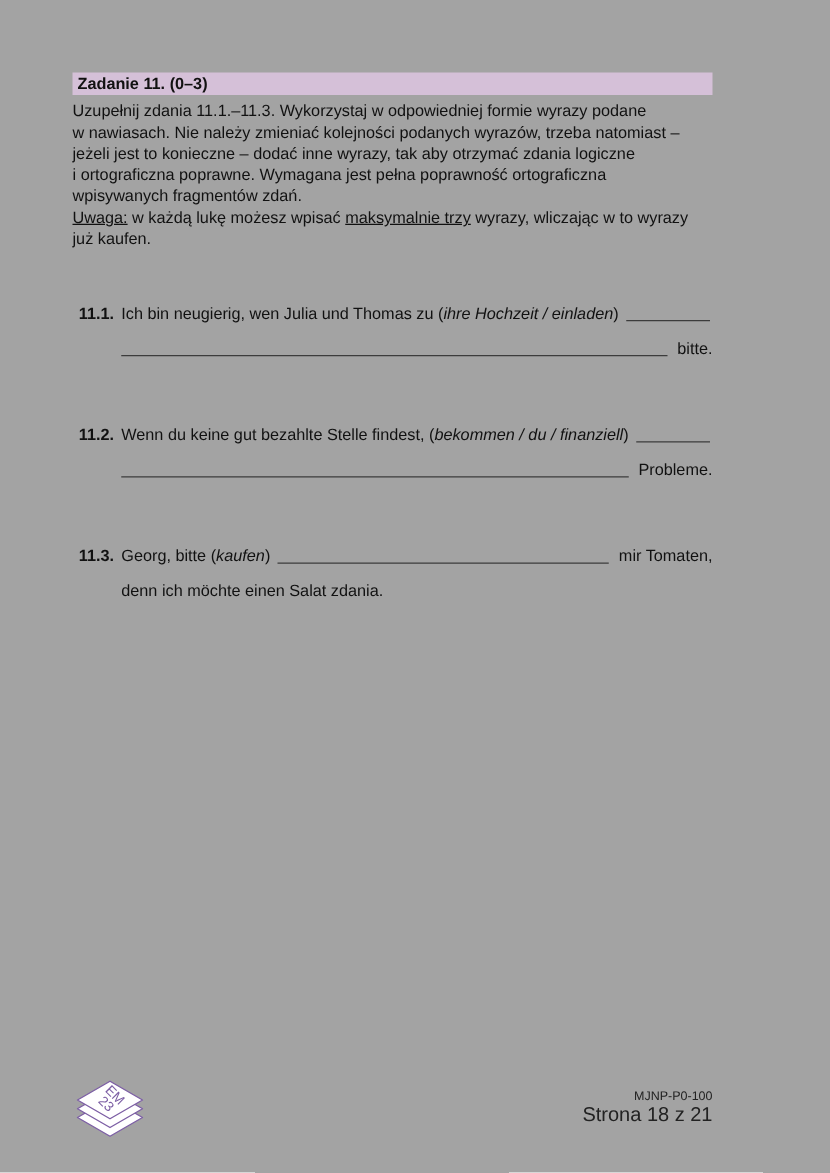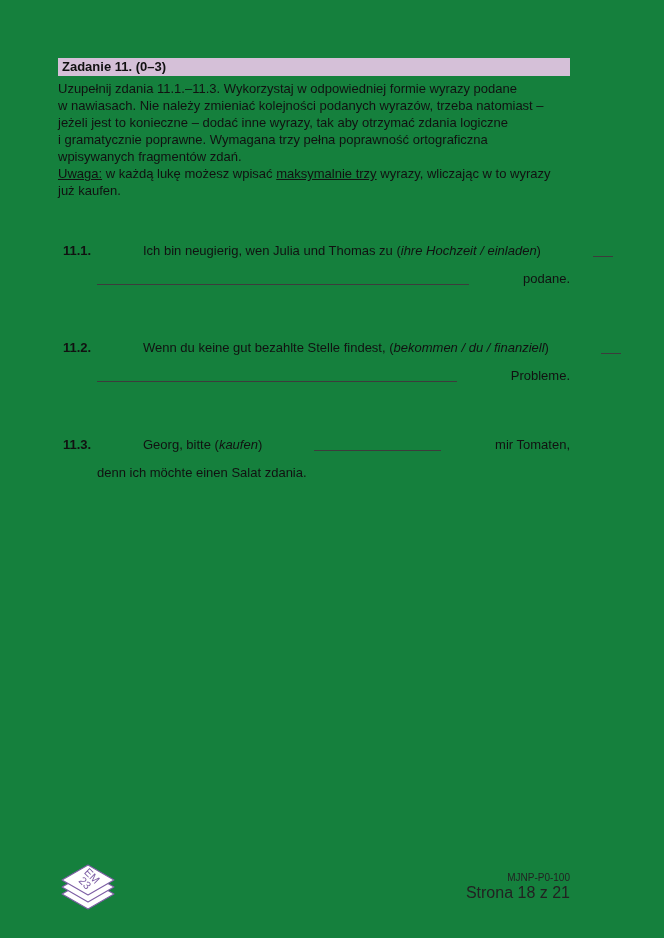--- a/index.html
+++ b/index.html
@@ -4,21 +4,21 @@
 <style>
   html, body {
     margin: 0;
     padding: 0;
     background: #ffffff;
   }
   .page {
     position: relative;
     width: 664px;
     height: 938px;
-    background: #15803d;
+    background: #a3a3a3;
     font-family: "Liberation Sans", sans-serif;
     color: #111111;
     overflow: hidden;
   }
   .content {
     position: absolute;
     left: 58px;
     top: 58px;
     width: 512px;
   }
@@ -47,21 +47,20 @@
     margin-bottom: 52px;
     font-size: 13px;
   }
   .item:last-child { margin-bottom: 0; }
   .row {
     display: flex;
     align-items: flex-end;
     height: 17px;
     line-height: 17px;
     white-space: pre;
-    gap: 46px;
   }
   .row2 { margin-top: 11px; padding-left: 34px; }
   .num {
     font-weight: bold;
     width: 34px;
     flex: 0 0 34px;
   }
   .txt i { }
   .blank {
     flex: 1 1 auto;
@@ -114,37 +113,37 @@
   <div class="content">
 
     <div class="task-header">
       <span>Zadanie 11. (0–3)</span>
     </div>
 
     <div class="instructions">
       <div class="iline">Uzupełnij zdania 11.1.–11.3. Wykorzystaj w odpowiedniej formie wyrazy podane</div>
       <div class="iline">w nawiasach. Nie należy zmieniać kolejności podanych wyrazów, trzeba natomiast –</div>
       <div class="iline">jeżeli jest to konieczne – dodać inne wyrazy, tak aby otrzymać zdania logiczne</div>
-      <div class="iline">i gramatycznie poprawne. Wymagana trzy pełna poprawność ortograficzna</div>
+      <div class="iline">i ortograficzna poprawne. Wymagana jest pełna poprawność ortograficzna</div>
       <div class="iline">wpisywanych fragmentów zdań.</div>
       <div class="iline"><span class="u">Uwaga:</span><span> w każdą lukę możesz wpisać </span><span class="u">maksymalnie trzy</span><span> wyrazy, wliczając w to wyrazy</span></div>
       <div class="iline">już kaufen.</div>
     </div>
 
     <div class="items">
 
       <div class="item">
         <div class="row">
           <span class="num">11.1.</span>
           <span class="txt"><span>Ich bin neugierig, wen Julia und Thomas zu (</span><i>ihre Hochzeit / einladen</i><span>)</span></span>
           <span class="blank"></span>
         </div>
         <div class="row row2">
           <span class="blank"></span>
-          <span class="tail">podane.</span>
+          <span class="tail">bitte.</span>
         </div>
       </div>
 
       <div class="item">
         <div class="row">
           <span class="num">11.2.</span>
           <span class="txt"><span>Wenn du keine gut bezahlte Stelle findest, (</span><i>bekommen / du / finanziell</i><span>)</span></span>
           <span class="blank"></span>
         </div>
         <div class="row row2">

